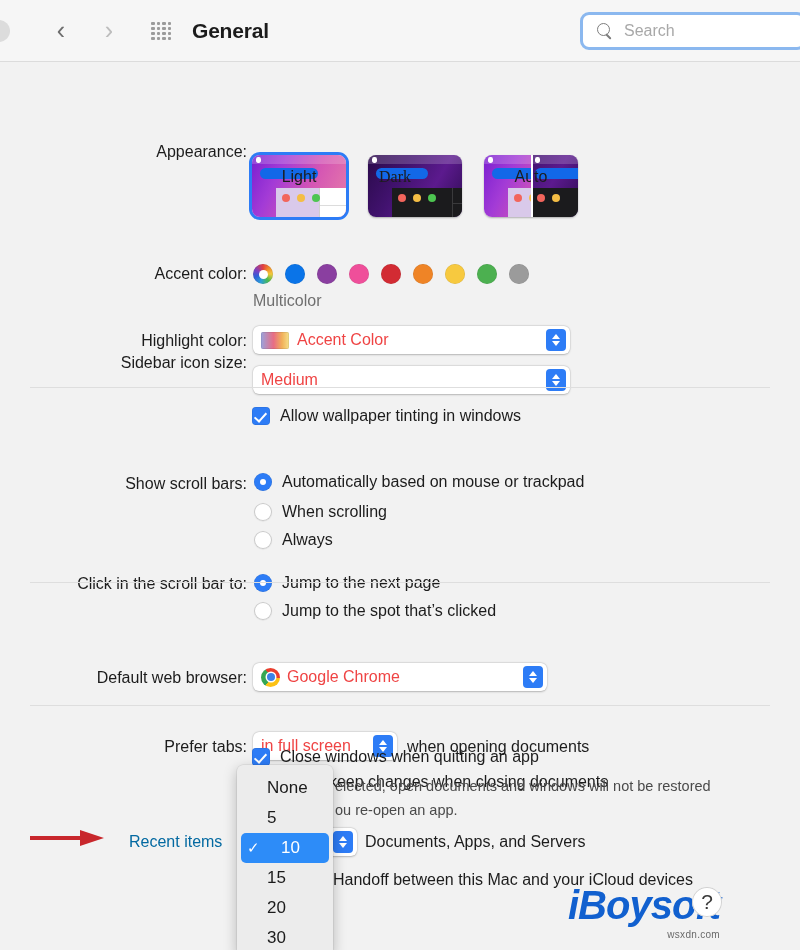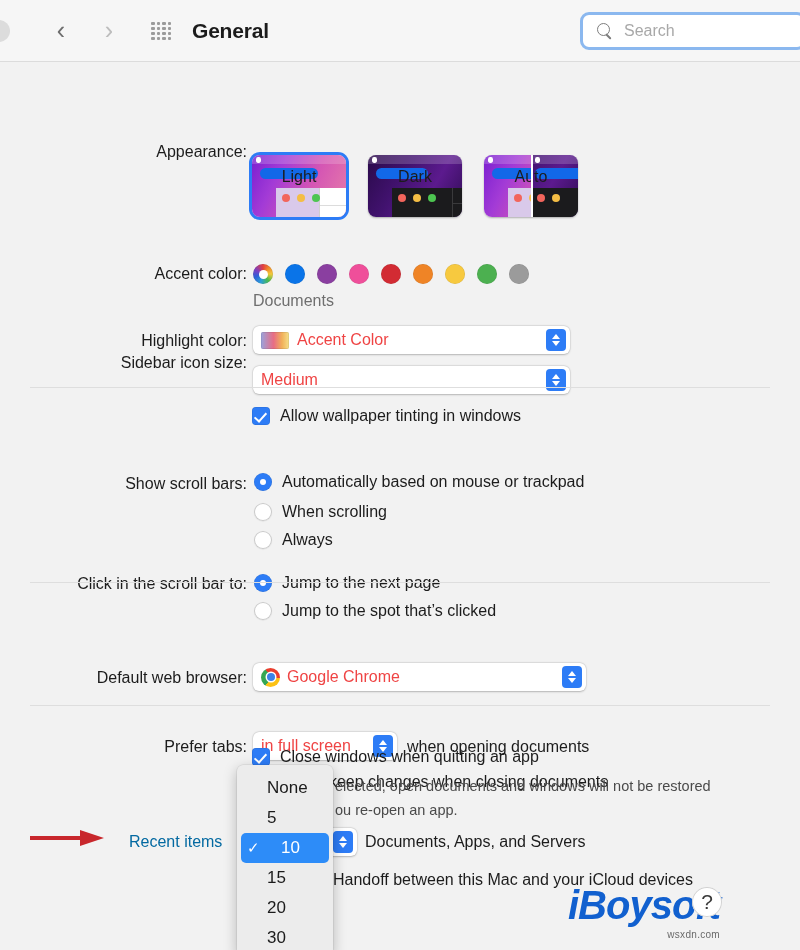--- a/index.html
+++ b/index.html
@@ -320,21 +320,21 @@
         <div class="applelogo"></div>
       <div class="bluebar"></div>
       <div class="win-dark"></div>
       <div class="dots">
           <i class="d-r"></i>
           <i class="d-y"></i>
           <i class="d-g"></i>
         </div>
     </div>
   </div>
-  <div class="thumb-caption" style="left:368px;">Dark</div>
+  <div class="thumb-caption" style="left:348px;font-family:Liberation Serif, serif;">Dark</div>
 
   <div class="appearance-thumb" style="left:484px; top:93px;">
     <div class="tw" style="width:47px; overflow:hidden;">
       <div class="bg-light" style="width:94px;"></div>
       <div class="menubar" style="width:94px;"></div>
         <div class="applelogo"></div>
       <div class="bluebar wide"></div>
       <div class="win-light"></div>
       <div class="dots">
           <i class="d-r"></i>
@@ -359,21 +359,21 @@
   <div class="lbl" style="top:203px;">Accent color:</div>
   <div class="swatch multi" style="left:253px;"></div>
   <div class="swatch" style="left:285px; background:#0a74e8;"></div>
   <div class="swatch" style="left:317px; background:#8a3fa0;"></div>
   <div class="swatch" style="left:349px; background:#ef4f9a;"></div>
   <div class="swatch" style="left:381px; background:#d22b33;"></div>
   <div class="swatch" style="left:413px; background:#ef8426;"></div>
   <div class="swatch" style="left:445px; background:#f7c93f;"></div>
   <div class="swatch" style="left:477px; background:#4cb050;"></div>
   <div class="swatch" style="left:509px; background:#9b9b9b;"></div>
-  <div class="multicolor-cap">Documents</div>
+  <div class="multicolor-cap">Multicolor</div>
 
   <div class="lbl" style="top:270px;">Highlight color:</div>
   <div class="select" style="left:253px; top:264px; width:317px;">
     <div class="hl-gradient"></div>
     <div class="sel-text">Accent Color</div>
     <div class="stepper">
       <span class="up"></span>
         <span class="dn"></span>
     </div>
   </div>
@@ -414,21 +414,21 @@
     <div class="opt-text">Jump to the next page</div>
   </div>
   <div class="row" style="left:254px; top:540px;">
     <div class="rb"></div>
     <div class="opt-text">Jump to the spot that’s clicked</div>
   </div>
 
   <div class="divider" style="top:520px;"></div>
 
   <div class="lbl" style="top:607px;">Default web browser:</div>
-  <div class="select" style="left:253px; top:601px; width:333px;">
+  <div class="select" style="left:253px; top:601px; width:294px;">
     <div class="chrome-icon"></div>
     <div class="sel-text">Google Chrome</div>
     <div class="stepper">
       <span class="up"></span>
         <span class="dn"></span>
     </div>
   </div>
 
   <div class="divider" style="top:643px;"></div>
 

